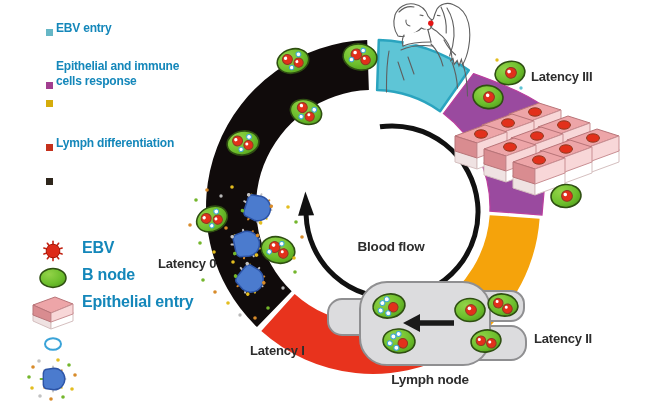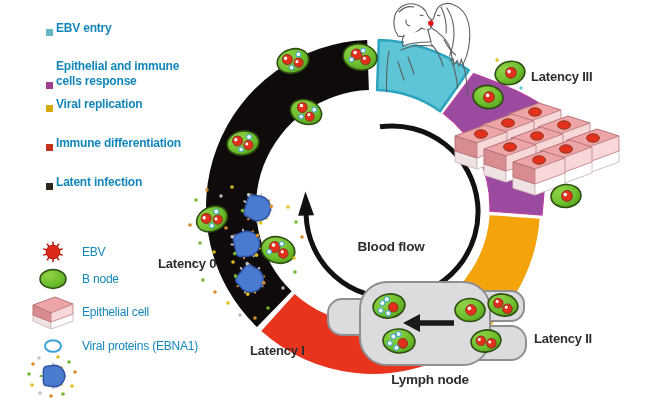--- a/index.html
+++ b/index.html
@@ -5,22 +5,22 @@
   html,body{margin:0;padding:0;background:#fff;}
   .canvas{position:relative;width:650px;height:411px;background:#ffffff;overflow:hidden;
           font-family:"Liberation Sans",sans-serif;}
   .canvas svg{display:block;}
   #main-svg{position:absolute;left:0;top:0;}
   
   .stage-item{position:absolute;left:46px;display:flex;gap:3px;width:152px;
               color:#1487ba;font-weight:bold;font-size:12px;line-height:1.25;letter-spacing:-.2px;align-items:flex-end;}
   .stage-item .sq{flex:0 0 auto;width:7px;height:7px;margin-top:3px;}
   
-  .icon-item{position:absolute;left:24px;display:flex;align-items:center;
-             color:#1487ba;font-weight:normal;font-size:12px;letter-spacing:-.2px;}
+  .icon-item{position:absolute;left:24px;display:flex;
+             color:#1487ba;font-weight:bold;font-size:16px;letter-spacing:-.2px;}
   .icon-item .ic{flex:0 0 auto;width:58px;display:flex;justify-content:center;}
   
   text{font-family:"Liberation Sans",sans-serif;fill:#2d2d2d;font-weight:bold;letter-spacing:-.2px;}
 </style>
 </head>
 <body>
 
 <div class="canvas">
 
 <svg id="main-svg" width="650" height="411" viewBox="0 0 650 411">
@@ -246,29 +246,27 @@
   <div class="stage-item" style="top:21px">
     <span class="sq" style="background:#66b7c6"></span>
     <span>EBV entry</span>
   </div>
   <div class="stage-item" style="top:59px;width:138px">
     <span class="sq" style="background:#a23e90"></span>
     <span>Epithelial and immune cells response</span>
   </div>
   <div class="stage-item" style="top:97px">
     <span class="sq" style="background:#d5ac0b"></span>
-    <span>Viral replication</span>
   </div>
   <div class="stage-item" style="top:136px">
     <span class="sq" style="background:#c5311c"></span>
-    <span>Immune differentiation</span>
+    <span>Lymph differentiation</span>
   </div>
   <div class="stage-item" style="top:175px">
     <span class="sq" style="background:#2e261c"></span>
-    <span>Latent infection</span>
   </div>
 </div>
 
 <div>
   <div class="icon-item" style="top:239px;height:26px">
     <span class="ic">
       <svg width="30" height="24" viewBox="-15 -12 30 24">
         <g stroke="#c22212" stroke-width="1.6" stroke-linecap="round">
           <line x1="0" y1="-6.4" x2="0" y2="-9.6"></line>
               <line x1="0" y1="-6.4" x2="0" y2="-9.6" transform="rotate(36)"></line>
@@ -305,29 +303,28 @@
     <span class="ic">
       <svg width="50" height="38" viewBox="-25 -16 50 38">
         <polygon points="-20,4 2,-4 20,3 -2,12" fill="#fdf6f6" stroke="#d5bfbf" stroke-width="1"></polygon>
         <polygon points="-20,4 -2,12 -2,20 -20,12" fill="#efe2e2" stroke="#d5bfbf" stroke-width="1"></polygon>
         <polygon points="-2,12 20,3 20,12 -2,20" fill="#ffffff" stroke="#d5bfbf" stroke-width="1"></polygon>
         <polygon points="-20,-4 2,-12 20,-5 -2,4" fill="#eda5a8" stroke="#b87478" stroke-width="1"></polygon>
         <polygon points="-20,-4 -2,4 -2,13 -20,6" fill="#d98c90" stroke="#b87478" stroke-width="1"></polygon>
         <polygon points="-2,4 20,-5 20,5 -2,13" fill="#f8d7d8" stroke="#c98f93" stroke-width="1"></polygon>
       </svg>
     </span>
-    <span>Epithelial cell</span>
+    <span>Epithelial entry</span>
   </div>
   <div class="icon-item" style="top:335px;height:22px">
     <span class="ic">
       <svg width="24" height="18" viewBox="-12 -9 24 18">
         <ellipse rx="8" ry="5.8" fill="#fff" stroke="#3aa3d8" stroke-width="2"></ellipse>
       </svg>
     </span>
-    <span>Viral proteins (EBNA1)</span>
   </div>
   <div class="icon-item" style="top:357px;height:38px">
     <span class="ic">
       <svg width="52" height="44" viewBox="-26 -22 52 44">
         <g stroke-linecap="round" stroke-width="1.8">
           <line x1="0" y1="-9.5" x2="0" y2="-12.5" stroke="#c2c2c2"></line>
           <line x1="0" y1="-9.5" x2="0" y2="-12.5" stroke="#d88b2a" transform="rotate(45)"></line>
           <line x1="0" y1="-9.5" x2="0" y2="-12.5" stroke="#c2c2c2" transform="rotate(90)"></line>
           <line x1="0" y1="-9.5" x2="0" y2="-12.5" stroke="#e3bd1f" transform="rotate(135)"></line>
           <line x1="0" y1="-9.5" x2="0" y2="-12.5" stroke="#c2c2c2" transform="rotate(180)"></line>

